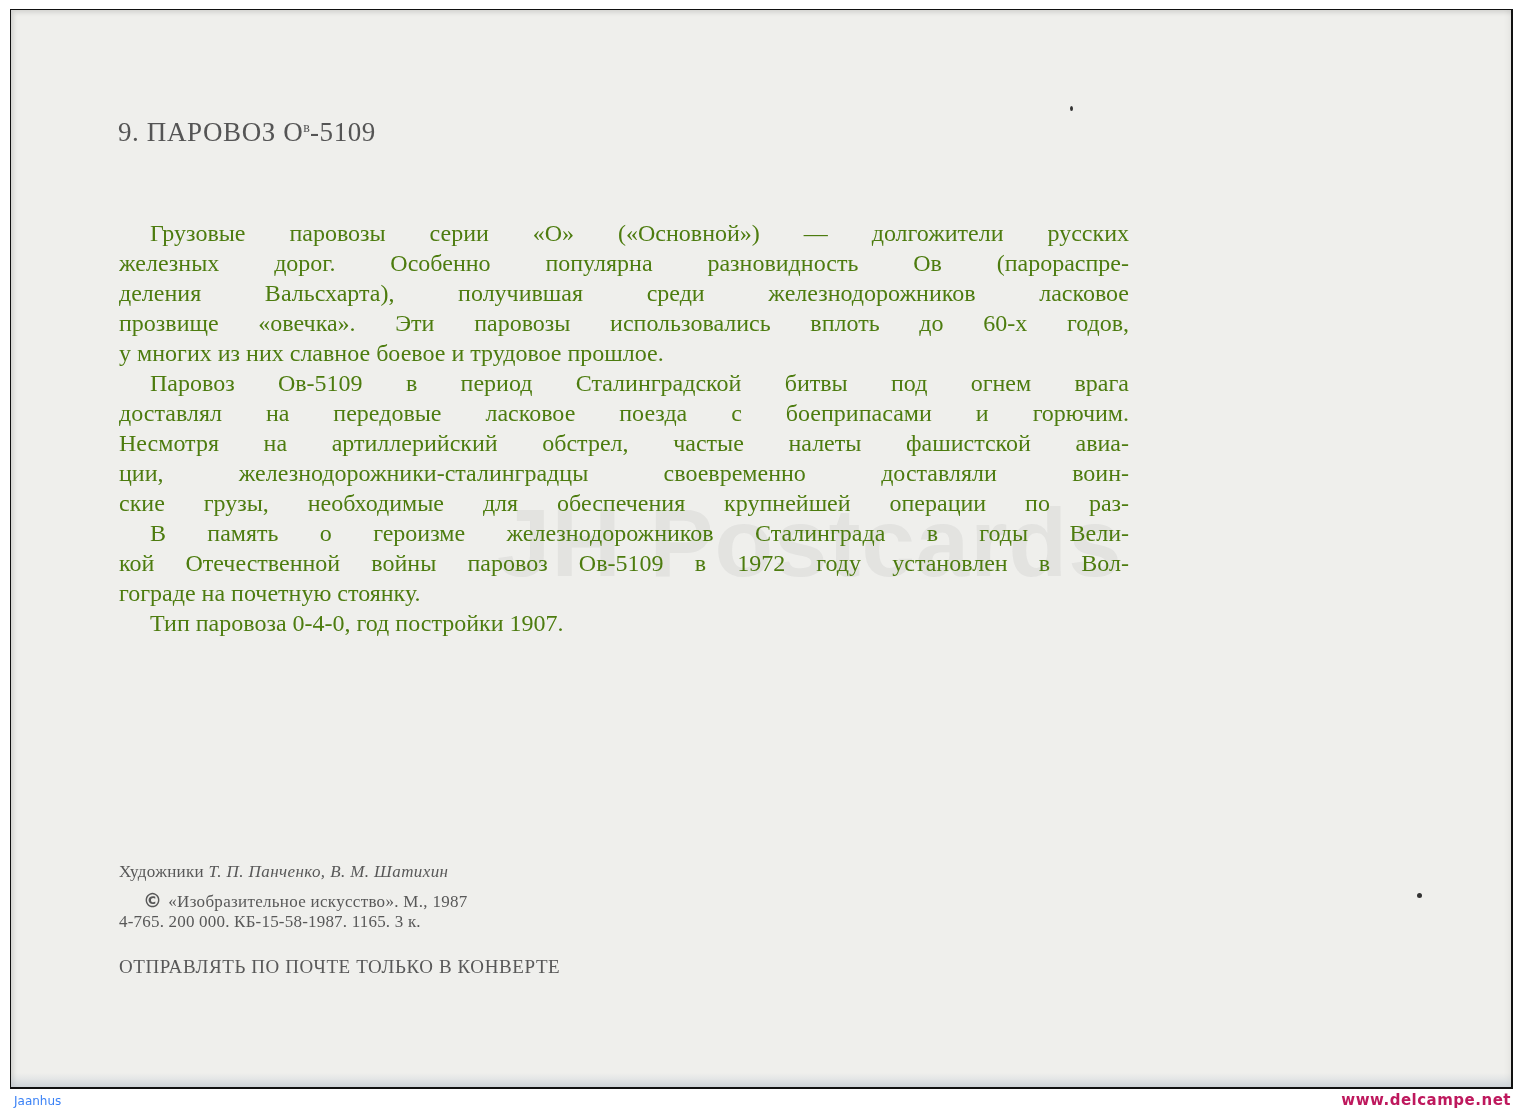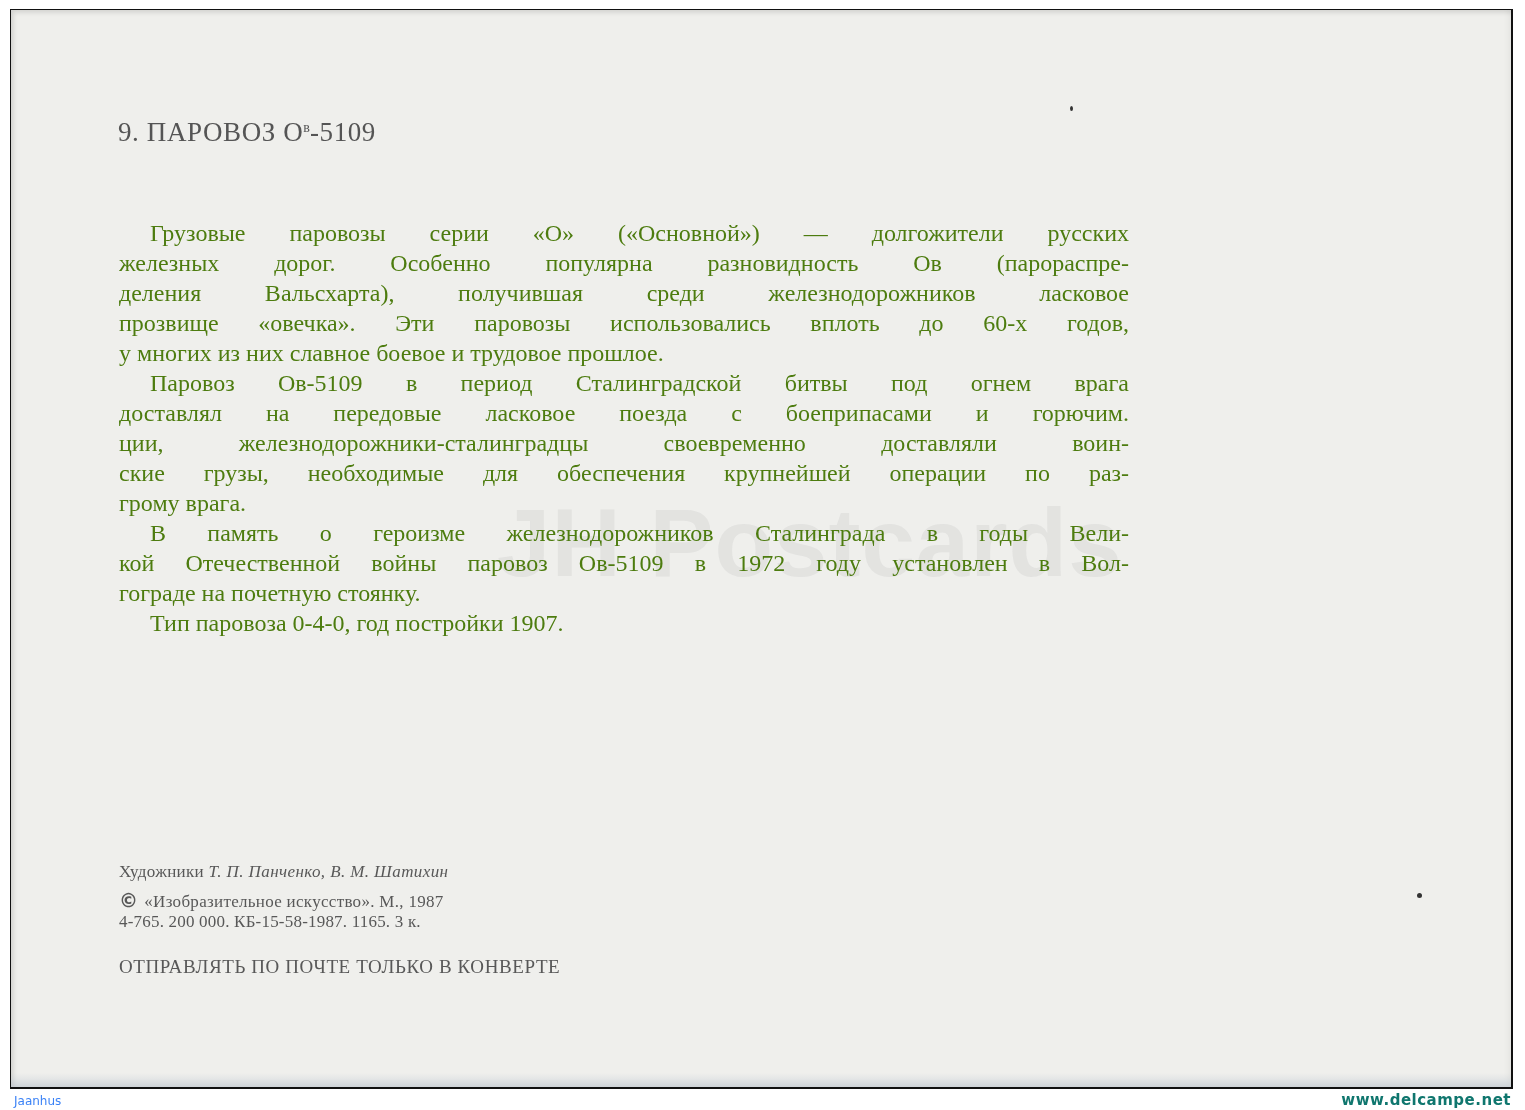--- a/index.html
+++ b/index.html
@@ -97,21 +97,21 @@
       position: absolute;
       left: 108px;
       top: 852px;
       font-size: 17px;
       color: #585858;
       line-height: 20px;
     }
     .credits .row { display: block; white-space: nowrap; }
     .credits .italic { font-style: italic; letter-spacing: 0.4px; }
     .credits .r1 { margin-bottom: 8px; letter-spacing: 0.3px; }
-    .credits .r2 { letter-spacing: 0.3px; }
+    .credits .r2 { letter-spacing: 0.3px; margin-left: 24px; }
     .credits .r3 { letter-spacing: 0.2px; margin-bottom: 25px; }
     .credits .r4 {
       font-size: 19px;
       letter-spacing: 0.6px;
       margin-top: 4px;
       text-align: right;
     }
     .copyright-icon {
       display: inline-block;
       font-family: "DejaVu Sans", sans-serif;
@@ -127,42 +127,42 @@
     .speck-1 { left: 1059px; top: 96px; width: 3px; height: 5px; }
     .speck-2 { left: 1406px; top: 883px; width: 5px; height: 5px; }
     .site-label {
       position: absolute;
       font-family: "DejaVu Sans", sans-serif;
       color: #3b82f6;
       font-size: 12px;
       white-space: nowrap;
     }
     .site-left { left: 14px; top: 1094px; }
-    .site-right { right: 14px; top: 1091px; font-size: 15px; font-weight: bold; color: #0f766e; letter-spacing: 0.5px; }
+    .site-right { right: 14px; top: 1091px; font-size: 15px; font-weight: bold; color: #be185d; letter-spacing: 0.5px; }
   </style>
 </head>
 <body>
 
 <div class="card">
 
   <div class="heading"><span>9. ПАРОВОЗ О</span><span class="sup">в</span><span>-5109</span></div>
 
   <div class="watermark">JH Postcards</div>
 
   <div class="body-text">
     <span class="line indent">Грузовые паровозы серии «О» («Основной») — долгожители русских</span>
     <span class="line">железных дорог. Особенно популярна разновидность Ов (парораспре-</span>
     <span class="line">деления Вальсхарта), получившая среди железнодорожников ласковое</span>
     <span class="line">прозвище «овечка». Эти паровозы использовались вплоть до 60-х годов,</span>
     <span class="line last">у многих из них славное боевое и трудовое прошлое.</span>
     <span class="line indent">Паровоз Ов-5109 в период Сталинградской битвы под огнем врага</span>
     <span class="line">доставлял на передовые ласковое поезда с боеприпасами и горючим.</span>
+    <span class="line">Несмотря на артиллерийский обстрел, частые налеты фашистской авиа-</span>
     <span class="line">ции, железнодорожники-сталинградцы своевременно доставляли воин-</span>
     <span class="line">ские грузы, необходимые для обеспечения крупнейшей операции по раз-</span>
-    <span class="line last">грому врага.</span>
     <span class="line indent">В память о героизме железнодорожников Сталинграда в годы Вели-</span>
     <span class="line">кой Отечественной войны паровоз Ов-5109 в 1972 году установлен в Вол-</span>
     <span class="line last">гограде на почетную стоянку.</span>
     <span class="line indent last">Тип паровоза 0-4-0, год постройки 1907.</span>
   </div>
 
   <div class="credits">
     <span class="row r1"><span>Художники</span> <span class="italic">Т. П. Панченко, В. М. Шатихин</span></span>
     <span class="row r2"><span class="copyright-icon">©</span><span>«Изобразительное искусство». М., 1987</span></span>
     <span class="row r3">4-765. 200 000. КБ-15-58-1987. 1165. 3 к.</span>

